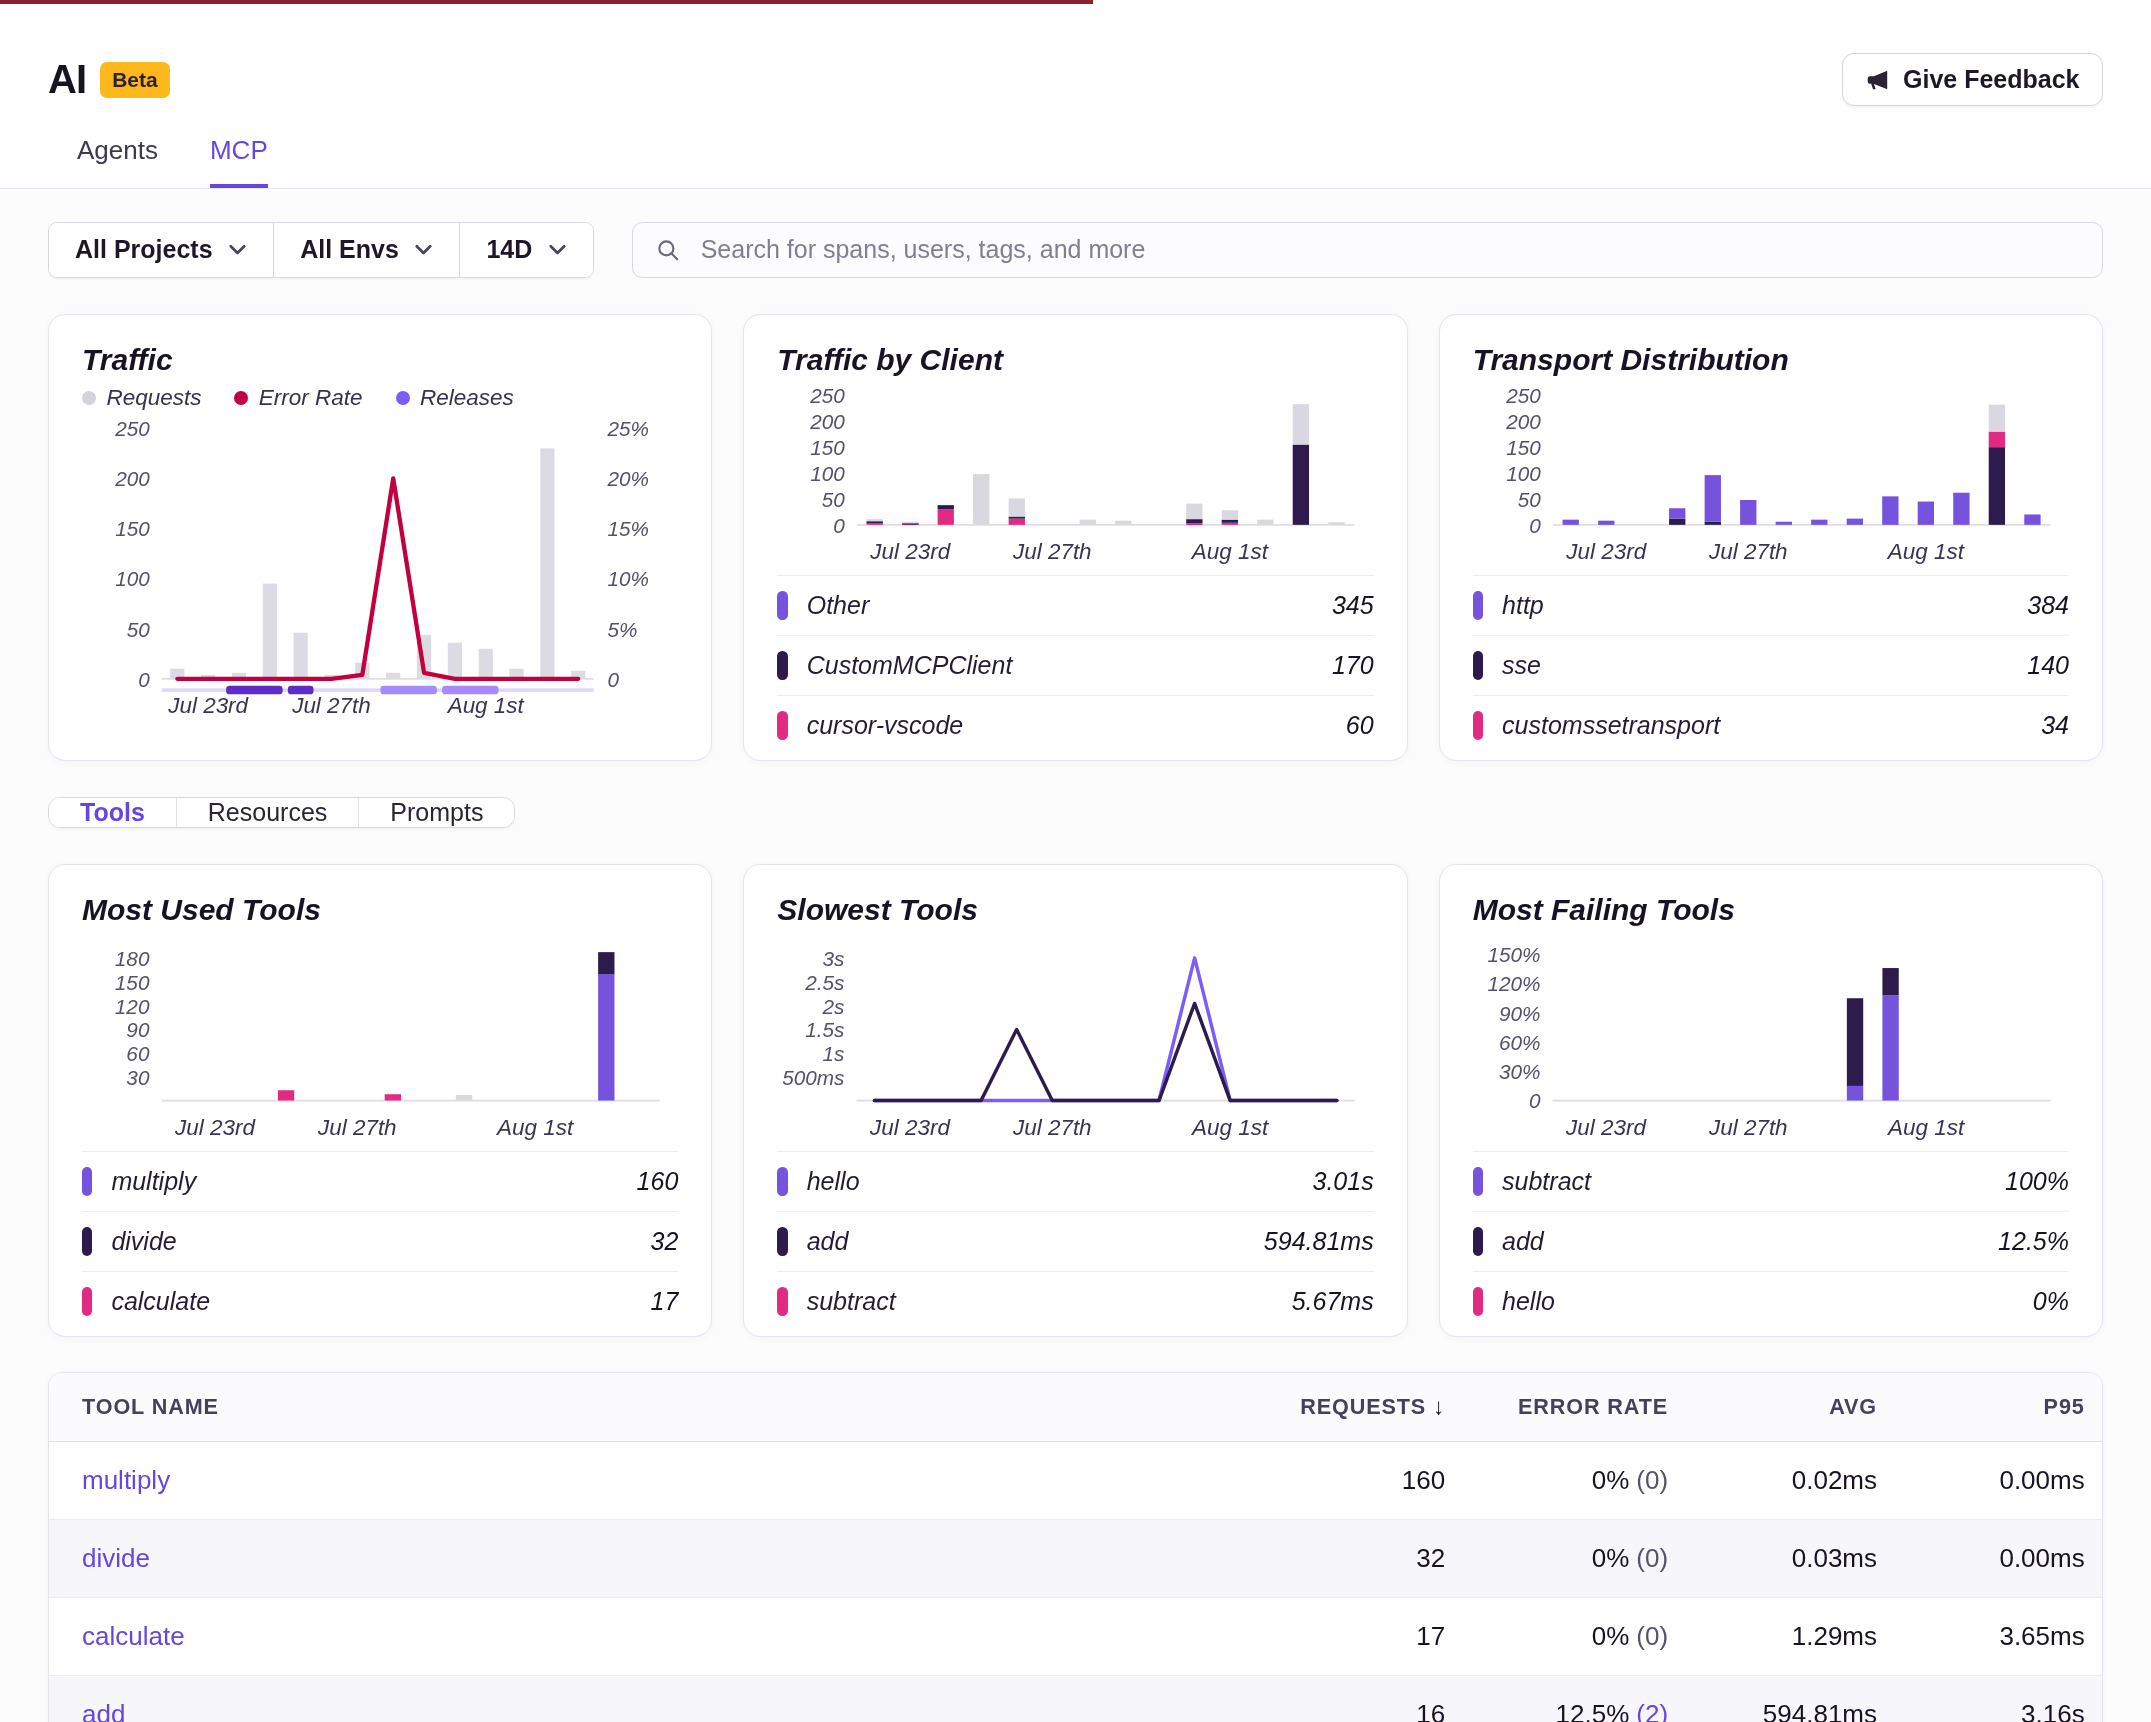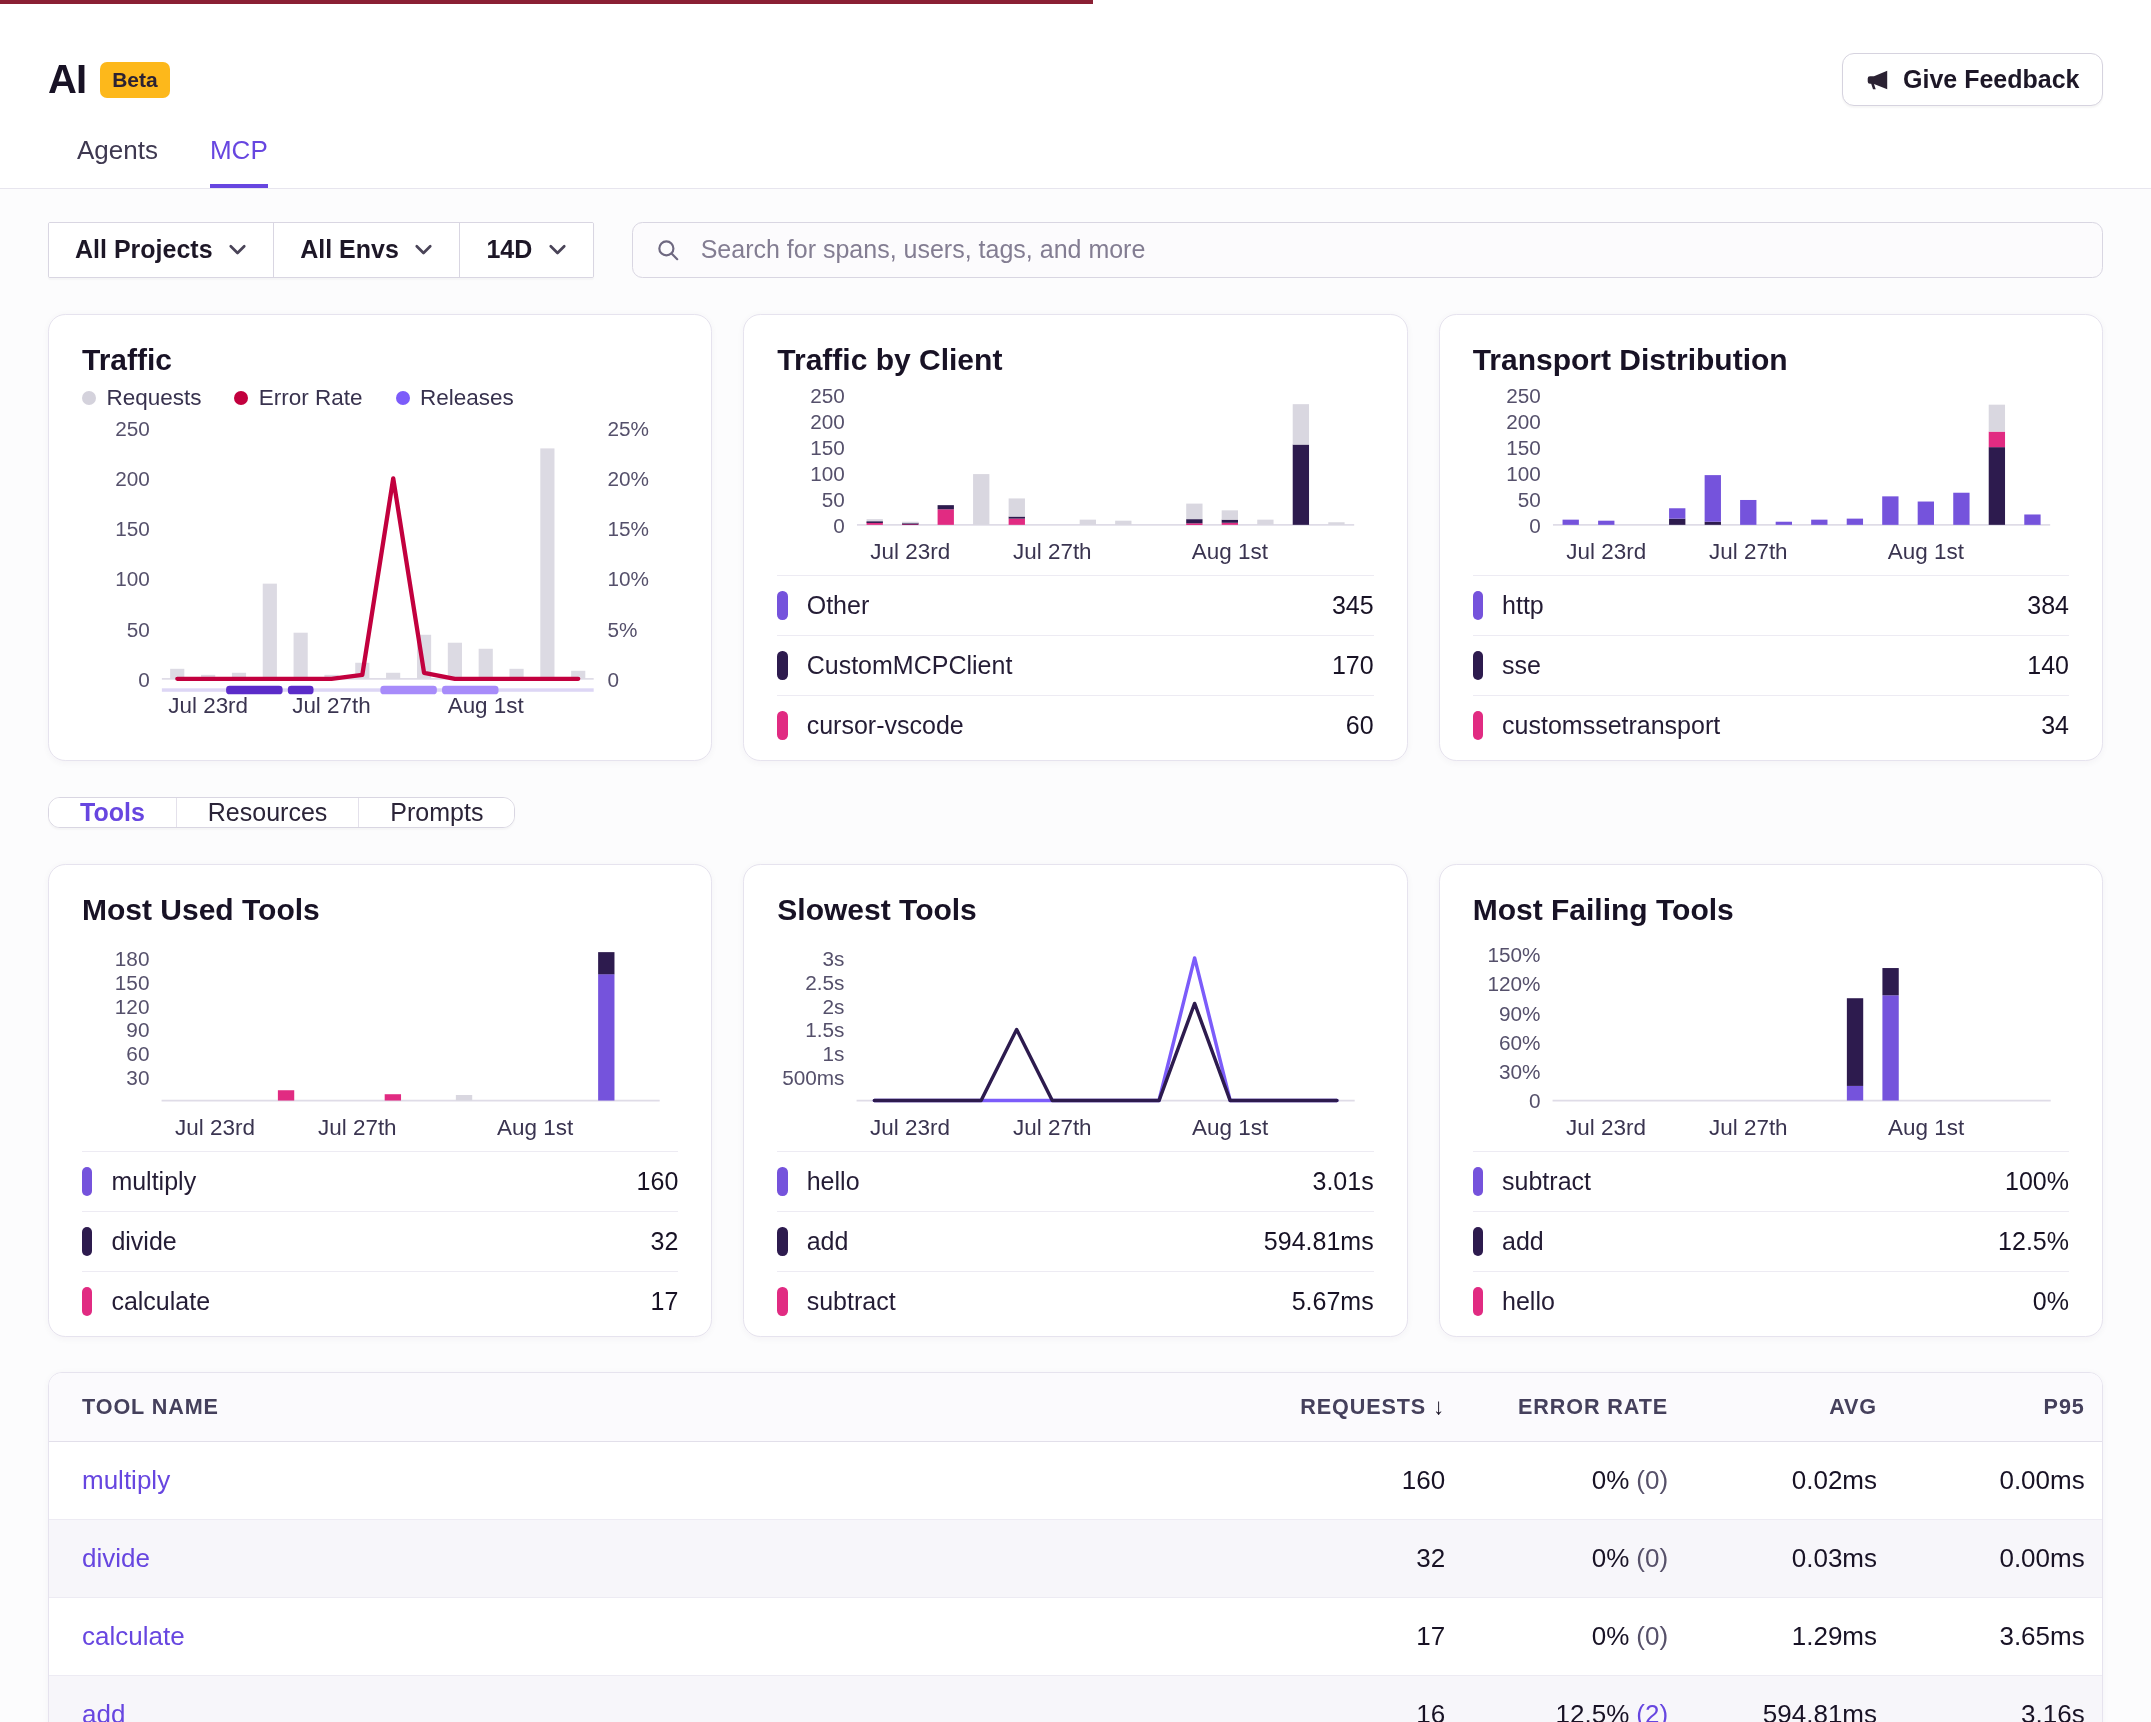--- a/index.html
+++ b/index.html
@@ -19,30 +19,30 @@
     border:1.7px solid #D6D3DF;border-radius:12px;padding:11.2px 22.5px;font-size:25px;font-weight:bold;color:#1D1727;
     box-shadow:0 1.7px 1.7px rgba(24,18,37,0.04);cursor:pointer;}
   .tabs{display:flex;gap:52px;padding:29px 29px 0;}
   .tab{font-size:26px;color:#3E3850;padding-bottom:17.3px;border-bottom:4.3px solid transparent;text-decoration:none;cursor:pointer;}
   .tab.active{color:#6746E0;border-bottom-color:#6746E0;}
 
   main{padding:33px 48px 0;}
 
   
   .filter-row{display:flex;gap:38px;margin-bottom:36px;}
-  .btn-group{display:flex;border:1.7px solid #D9D6E2;border-radius:2px;background:#fff;overflow:hidden;box-shadow:0 1.7px 1.7px rgba(24,18,37,0.03);}
+  .btn-group{display:flex;border:1.7px solid #D9D6E2;border-radius:9px;background:#fff;overflow:hidden;box-shadow:0 1.7px 1.7px rgba(24,18,37,0.03);}
   .btn-group button{display:flex;align-items:center;gap:15.6px;font-size:25px;font-weight:bold;padding:0 26px;height:54px;
     background:#fff;border:none;border-right:1.7px solid #D9D6E2;color:#1D1727;cursor:pointer;font-family:inherit;}
   .btn-group button:last-child{border-right:none;}
   .search{flex:1;display:flex;align-items:center;gap:17.3px;border:1.7px solid #D9D6E2;border-radius:10.4px;background:#FCFBFD;padding:0 22.5px;height:54px;}
   .search input{border:none;outline:none;flex:1;font-size:25px;color:#181225;background:transparent;font-family:inherit;}
   .search input::placeholder{color:#837D92;}
 
   
-  .grid3{display:grid;grid-template-columns:repeat(3,1fr);gap:31px;}
+  .grid3{display:grid;grid-template-columns:repeat(3,1fr);gap:31px;font-style:italic;}
   .card{background:#fff;border:1.7px solid #E6E3EE;border-radius:17.3px;padding:28px 33px 5.2px;
     box-shadow:0 1.7px 7px rgba(40,30,80,0.04);overflow:hidden;}
   .card-title{font-size:30px;font-weight:bold;margin:0 0 8.6px;color:#181225;}
   .chart{width:100%;}
   .chart-lg{height:304px;}
   .chart-md{height:183px;}
   .chart-sm{height:208px;}
   .chart text.tick{font-size:24px;fill:#55506B;}
   .chart text.xtick{font-size:26px;fill:#3A3450;}
 

